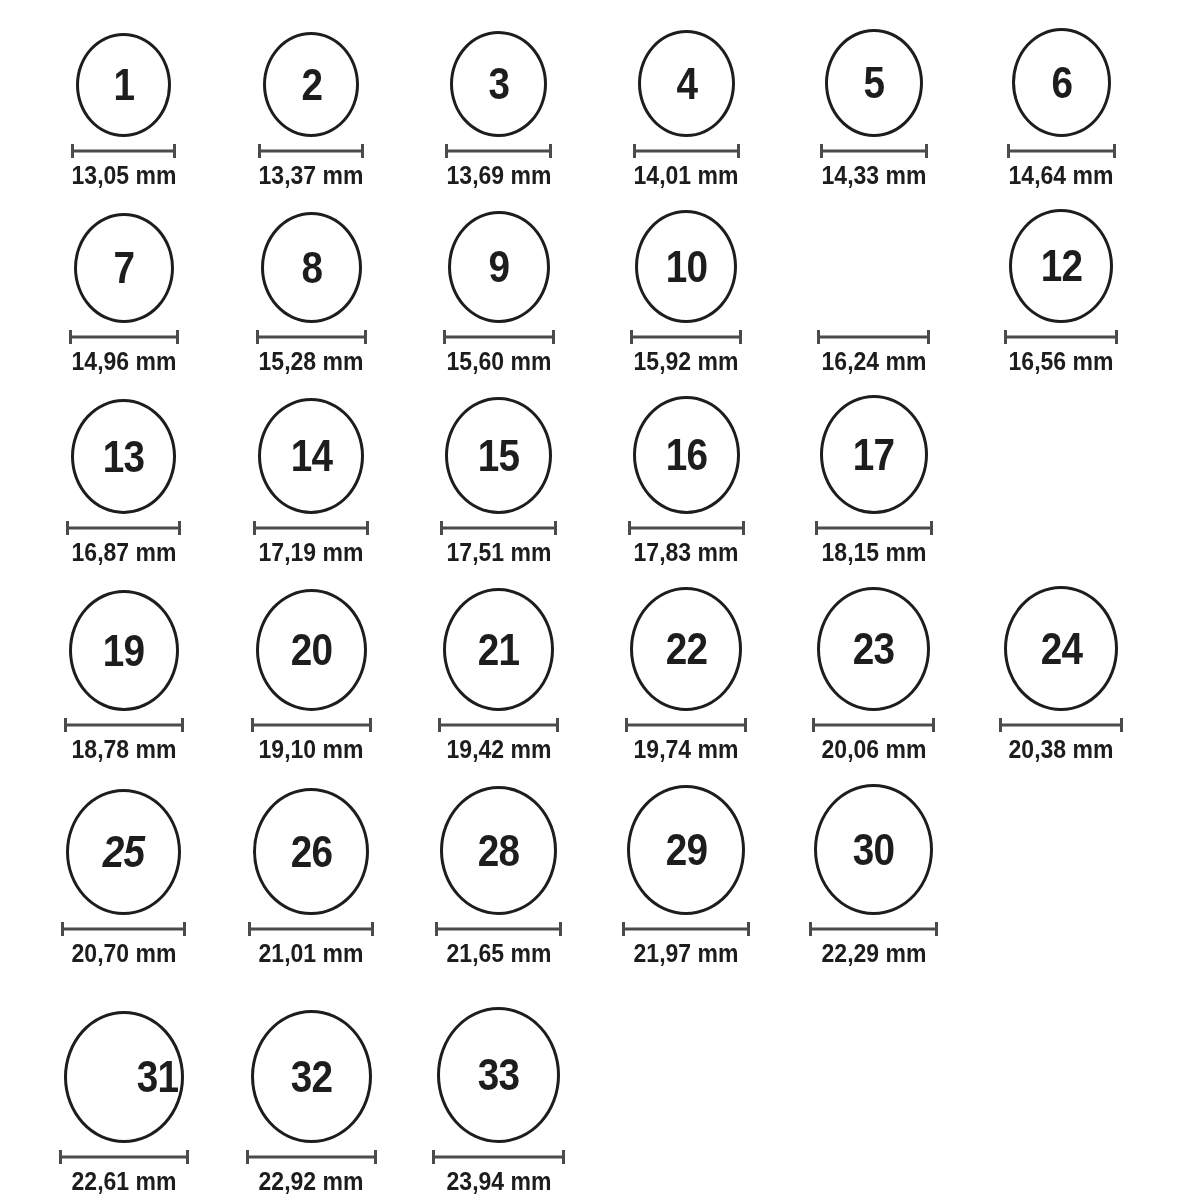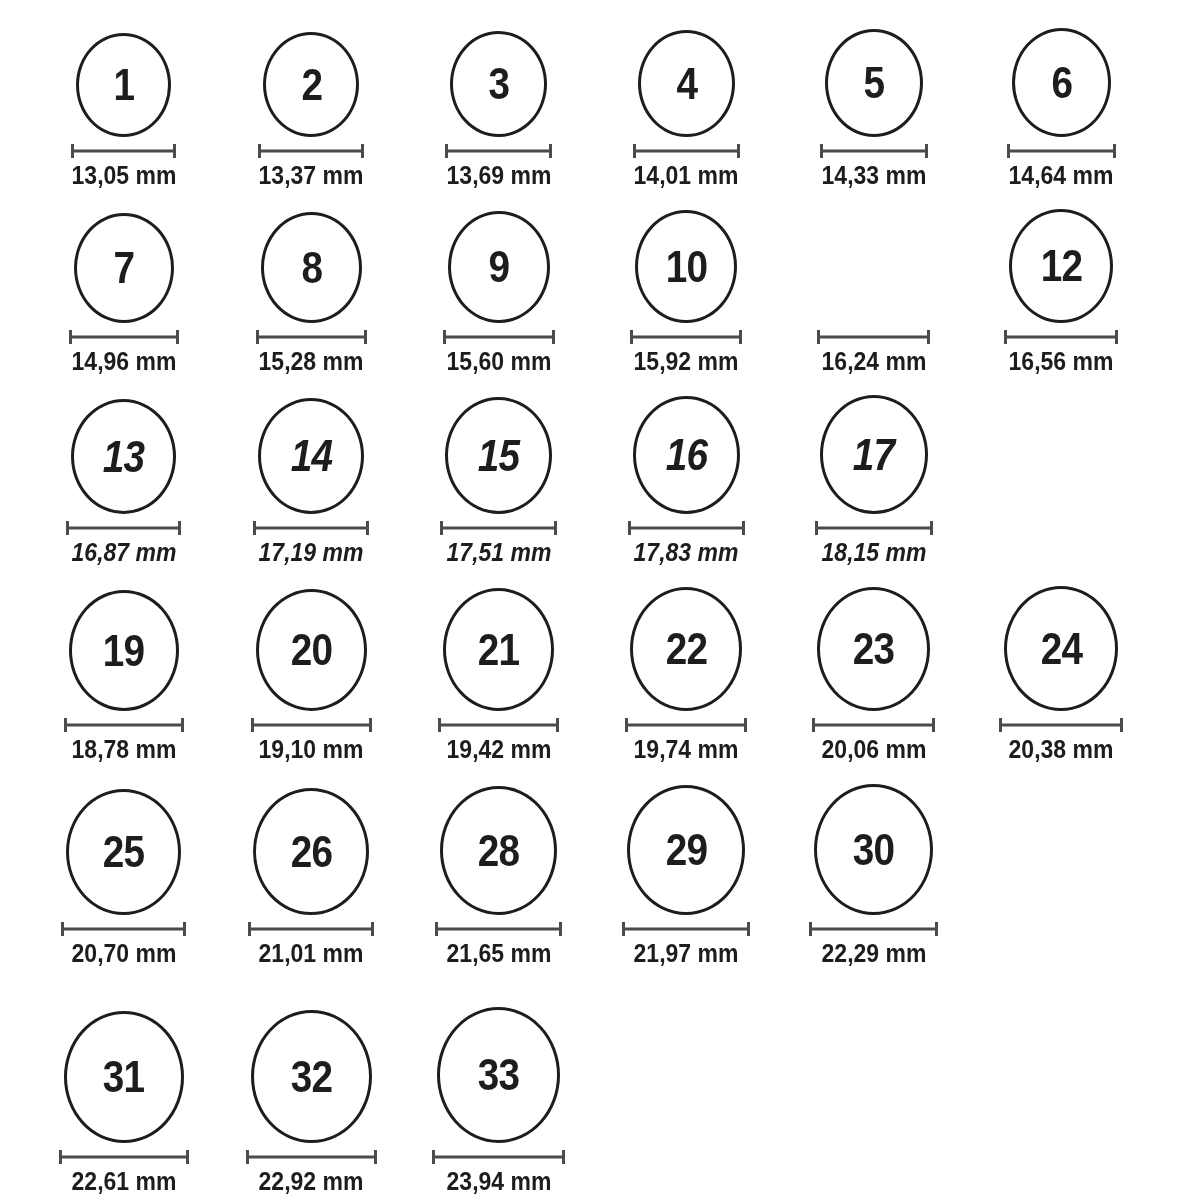--- a/index.html
+++ b/index.html
@@ -160,21 +160,21 @@
         <div class="diameter-label">16,24 mm</div>
       </div>
       <div class="size-cell">
         <div class="ring-circle" style="width: 104px; height: 114px; border-color: rgb(29, 29, 27); text-align: right;">
           <div class="ring-number">12</div>
         </div>
         <div class="measure-line" style="width: 114px;"></div>
         <div class="diameter-label">16,56 mm</div>
       </div>
     </div>
-    <div class="size-row" style="height: 191px; font-style: italic;">
+    <div class="size-row" style="height: 191px;">
       <div class="size-cell">
         <div class="ring-circle" style="width: 105px; height: 115px; border-color: rgb(29, 29, 27);">
           <div class="ring-number">13</div>
         </div>
         <div class="measure-line" style="width: 115px;"></div>
         <div class="diameter-label">16,87 mm</div>
       </div>
       <div class="size-cell">
         <div class="ring-circle" style="width: 106px; height: 116px; border-color: rgb(29, 29, 27);">
           <div class="ring-number">14</div>
@@ -243,21 +243,21 @@
       <div class="size-cell">
         <div class="ring-circle" style="width: 114px; height: 125px; border-color: rgb(29, 29, 27);">
           <div class="ring-number">24</div>
         </div>
         <div class="measure-line" style="width: 124px;"></div>
         <div class="diameter-label">20,38 mm</div>
       </div>
     </div>
     <div class="size-row" style="height: 204px;">
       <div class="size-cell">
-        <div class="ring-circle" style="width: 115px; height: 126px; border-color: rgb(29, 29, 27);">
+        <div class="ring-circle" style="width: 115px; height: 126px; border-color: rgb(29, 29, 27); font-style: italic;">
           <div class="ring-number">25</div>
         </div>
         <div class="measure-line" style="width: 125px;"></div>
         <div class="diameter-label">20,70 mm</div>
       </div>
       <div class="size-cell">
         <div class="ring-circle" style="width: 116px; height: 127px; border-color: rgb(29, 29, 27);">
           <div class="ring-number">26</div>
         </div>
         <div class="measure-line" style="width: 126px;"></div>
@@ -280,21 +280,21 @@
       <div class="size-cell">
         <div class="ring-circle" style="width: 119px; height: 131px; border-color: rgb(29, 29, 27);">
           <div class="ring-number">30</div>
         </div>
         <div class="measure-line" style="width: 129px;"></div>
         <div class="diameter-label">22,29 mm</div>
       </div>
     </div>
     <div class="size-row" style="height: 228px;">
       <div class="size-cell">
-        <div class="ring-circle" style="width: 120px; height: 132px; border-color: rgb(29, 29, 27);">
+        <div class="ring-circle" style="width: 120px; height: 132px; border-color: rgb(29, 29, 27); justify-content: flex-end;">
           <div class="ring-number">31</div>
         </div>
         <div class="measure-line" style="width: 130px;"></div>
         <div class="diameter-label">22,61 mm</div>
       </div>
       <div class="size-cell">
         <div class="ring-circle" style="width: 121px; height: 133px; border-color: rgb(29, 29, 27);">
           <div class="ring-number">32</div>
         </div>
         <div class="measure-line" style="width: 131px;"></div>

